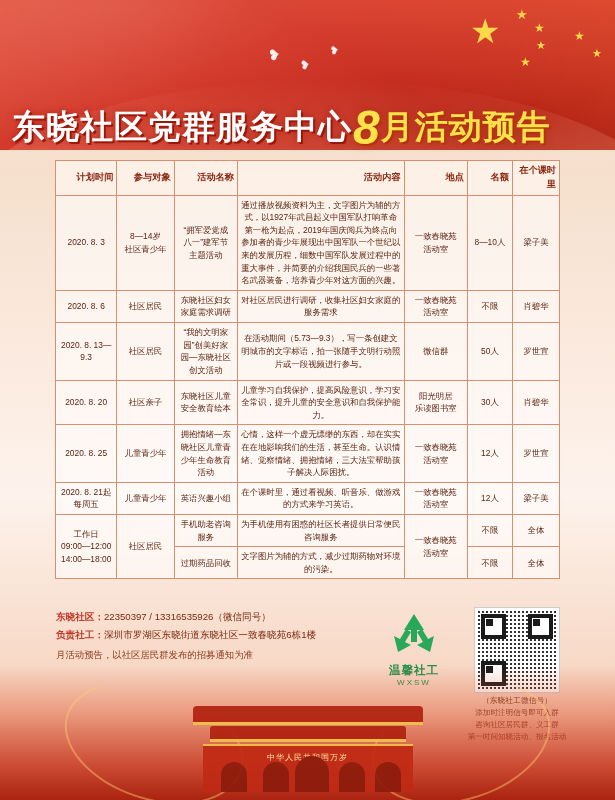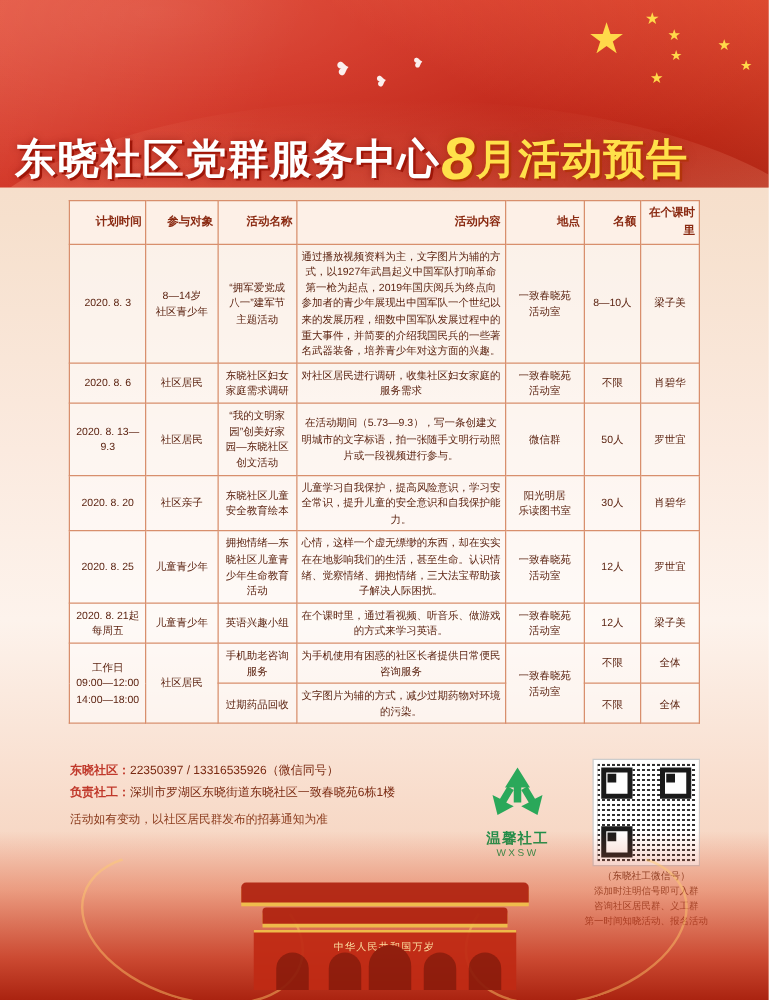--- a/index.html
+++ b/index.html
@@ -489,21 +489,21 @@
     </table>
   </div>
 
   <div class="footer-info">
     <div class="row">
       <span class="lbl">东晓社区：</span><span>22350397 / 13316535926（微信同号）</span>
     </div>
     <div class="row">
       <span class="lbl">负责社工：</span><span>深圳市罗湖区东晓街道东晓社区一致春晓苑6栋1楼</span>
     </div>
-    <div class="footer-note">活动如有变动，以社区居民群发布的招募通知为准</div>
+    <div class="footer-note">月活动预告，以社区居民群发布的招募通知为准</div>
   </div>
 
   <div class="recycle-block">
     <div class="recycle-mark">
       <svg width="52" height="48" viewBox="0 0 52 48" aria-hidden="true">
         <g fill="#2aa85a">
           <path d="M26 2 L36 18 L29 18 L29 30 L23 30 L23 18 L16 18 Z" transform="rotate(0 26 20)"></path>
           <path d="M10 40 L6 24 L12 27 L18 17 L23 20 L17 30 L23 33 Z"></path>
           <path d="M42 40 L46 24 L40 27 L34 17 L29 20 L35 30 L29 33 Z"></path>
         </g>

